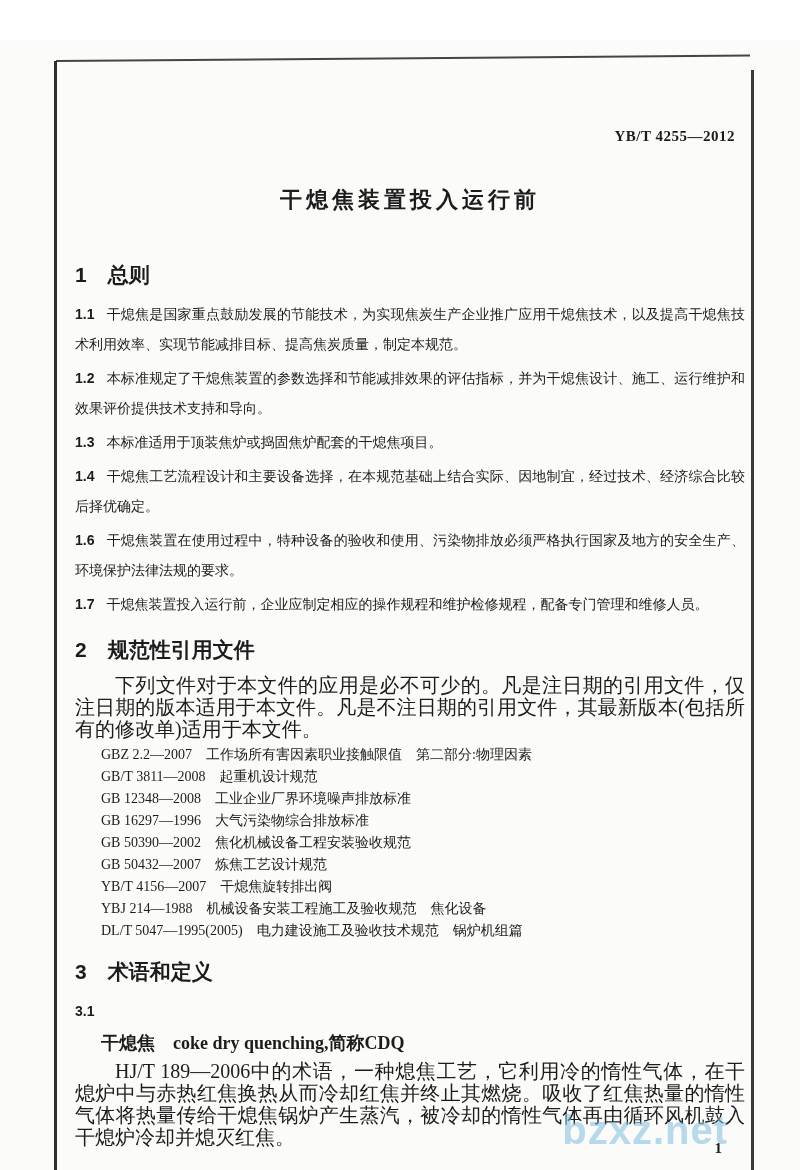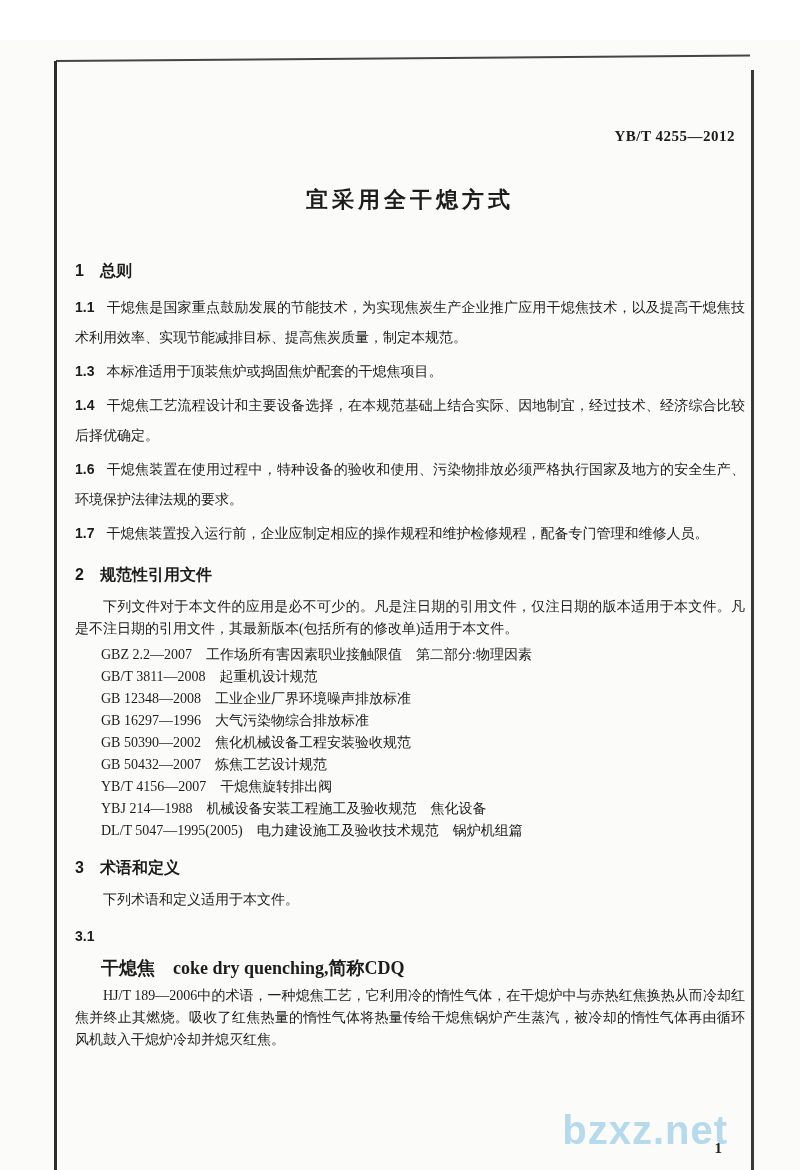--- a/index.html
+++ b/index.html
@@ -37,39 +37,39 @@
     text-align:center;
     font-family:"Liberation Sans","DejaVu Sans",sans-serif;
     font-weight:bold;
     font-size:22px;
     letter-spacing:4px;
   }
   .sec{
     margin:46px 0 0 0;
     font-family:"Liberation Sans","DejaVu Sans",sans-serif;
     font-weight:bold;
-    font-size:16px;
+    font-size:21px;
   }
   .sec.tight{margin-top:16px;}
   .clauses{margin-top:10px;}
   .clause{
     margin:0 0 3px 0;
     font-size:14px;
     line-height:30px;
     text-align:justify;
   }
   .cnum{
     font-family:"Liberation Sans","DejaVu Sans",sans-serif;
     font-weight:bold;
     margin-right:12px;
     white-space:nowrap;
   }
   .para{
     margin:10px 0 0 0;
-    font-size:14px;
+    font-size:20px;
     line-height:22px;
     text-align:justify;
   }
   .indent{text-indent:2em;}
   .refs{margin-top:4px;}
   .ref{
     margin:0;
     padding-left:26px;
     font-size:14px;
     line-height:22px;
@@ -114,25 +114,26 @@
 <div class="page">
 
   <div class="edge edge-top"></div>
   <div class="edge edge-left"></div>
   <div class="edge edge-right"></div>
 
   <div class="content">
 
     <div class="doc-number">YB/T 4255—2012</div>
 
-    <h1 class="title">宜采用全干熄方式</h1>
+    <h1 class="title">干熄焦装置投入运行前</h1>
 
     <h2 class="sec">1　总则</h2>
     <div class="clauses">
       <p class="clause"><b class="cnum">1.1</b><span>干熄焦是国家重点鼓励发展的节能技术，为实现焦炭生产企业推广应用干熄焦技术，以及提高干熄焦技术利用效率、实现节能减排目标、提高焦炭质量，制定本规范。</span></p>
+      <p class="clause"><b class="cnum">1.2</b><span>本标准规定了干熄焦装置的参数选择和节能减排效果的评估指标，并为干熄焦设计、施工、运行维护和效果评价提供技术支持和导向。</span></p>
       <p class="clause"><b class="cnum">1.3</b><span>本标准适用于顶装焦炉或捣固焦炉配套的干熄焦项目。</span></p>
       <p class="clause"><b class="cnum">1.4</b><span>干熄焦工艺流程设计和主要设备选择，在本规范基础上结合实际、因地制宜，经过技术、经济综合比较后择优确定。</span></p>
       <p class="clause"><b class="cnum">1.6</b><span>干熄焦装置在使用过程中，特种设备的验收和使用、污染物排放必须严格执行国家及地方的安全生产、环境保护法律法规的要求。</span></p>
       <p class="clause"><b class="cnum">1.7</b><span>干熄焦装置投入运行前，企业应制定相应的操作规程和维护检修规程，配备专门管理和维修人员。</span></p>
     </div>
 
     <h2 class="sec tight">2　规范性引用文件</h2>
     <p class="para indent">下列文件对于本文件的应用是必不可少的。凡是注日期的引用文件，仅注日期的版本适用于本文件。凡是不注日期的引用文件，其最新版本(包括所有的修改单)适用于本文件。</p>
     <div class="refs">
       <p class="ref">GBZ 2.2—2007　工作场所有害因素职业接触限值　第二部分:物理因素</p>
@@ -140,21 +141,20 @@
       <p class="ref">GB 12348—2008　工业企业厂界环境噪声排放标准</p>
       <p class="ref">GB 16297—1996　大气污染物综合排放标准</p>
       <p class="ref">GB 50390—2002　焦化机械设备工程安装验收规范</p>
       <p class="ref">GB 50432—2007　炼焦工艺设计规范</p>
       <p class="ref">YB/T 4156—2007　干熄焦旋转排出阀</p>
       <p class="ref">YBJ 214—1988　机械设备安装工程施工及验收规范　焦化设备</p>
       <p class="ref">DL/T 5047—1995(2005)　电力建设施工及验收技术规范　锅炉机组篇</p>
     </div>
 
     <h2 class="sec tight">3　术语和定义</h2>
-    <p class="para indent">下列术语和定义适用于本文件。</p>
     <p class="term-num">3.1</p>
     <p class="term">干熄焦　coke dry quenching,简称CDQ</p>
     <p class="para indent definition">HJ/T 189—2006中的术语，一种熄焦工艺，它利用冷的惰性气体，在干熄炉中与赤热红焦换热从而冷却红焦并终止其燃烧。吸收了红焦热量的惰性气体将热量传给干熄焦锅炉产生蒸汽，被冷却的惰性气体再由循环风机鼓入干熄炉冷却并熄灭红焦。</p>
 
   </div>
 
   <div class="watermark">bzxz.net</div>
   <div class="page-number">1</div>
 
 </div>

